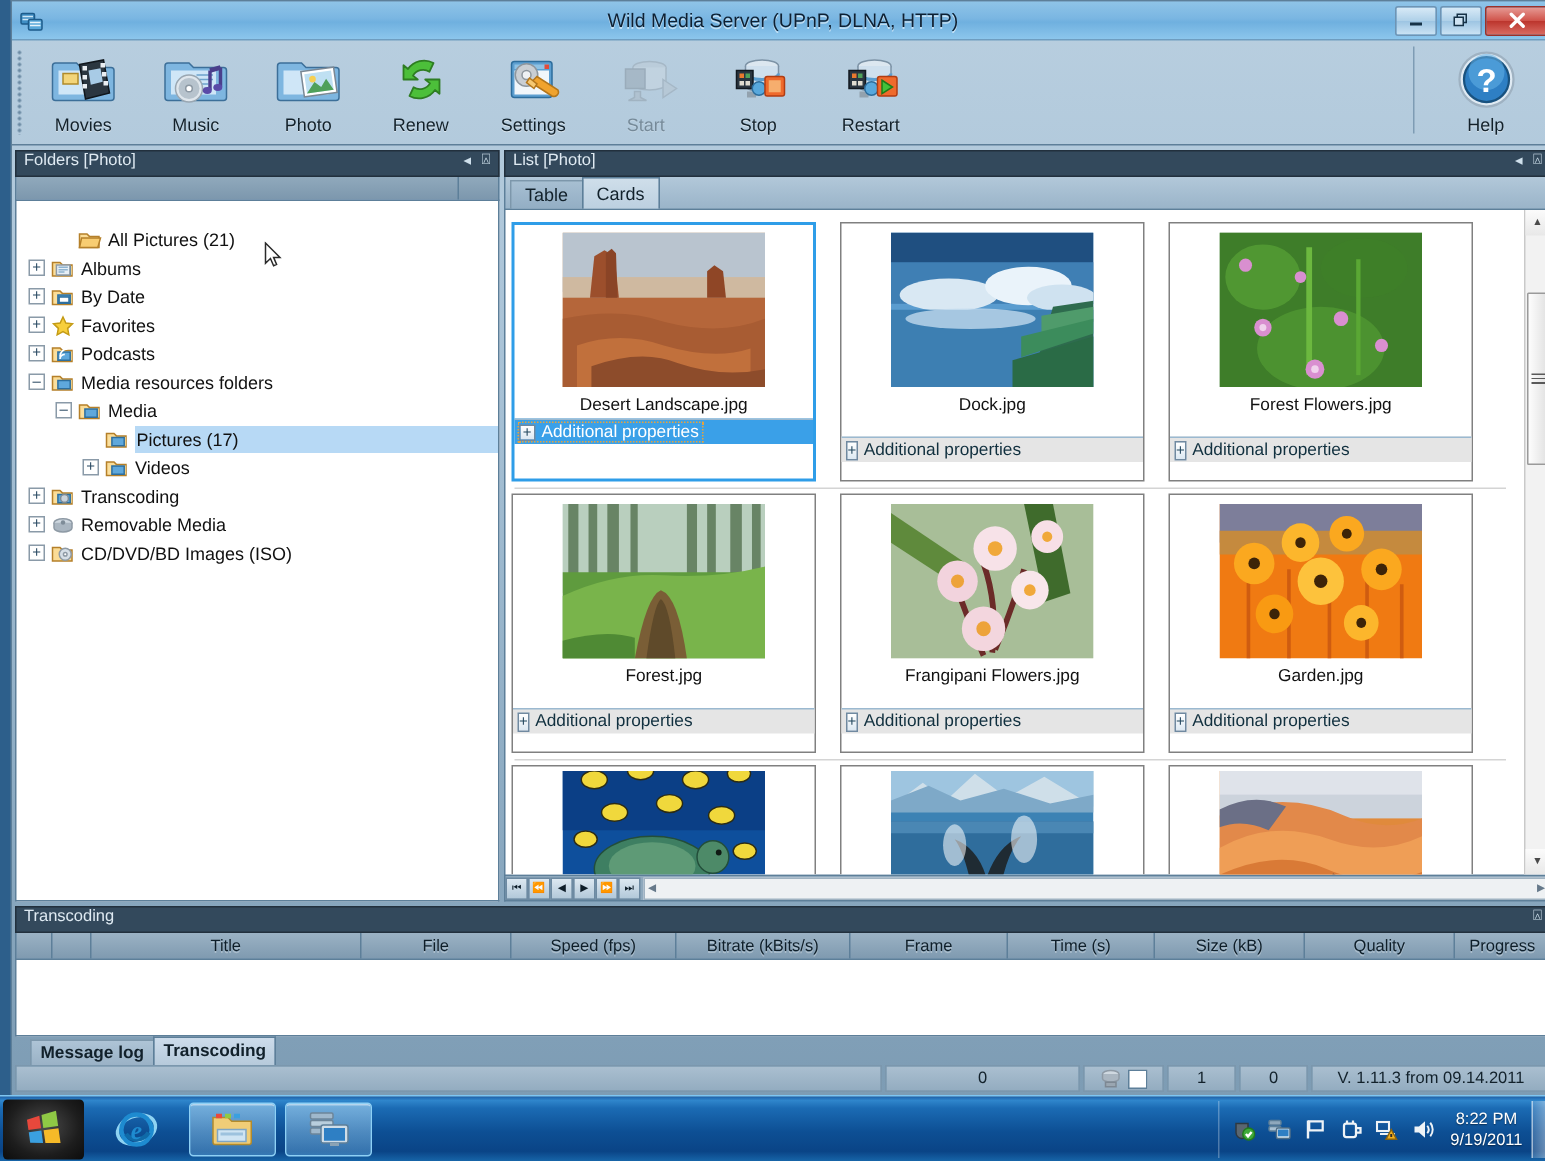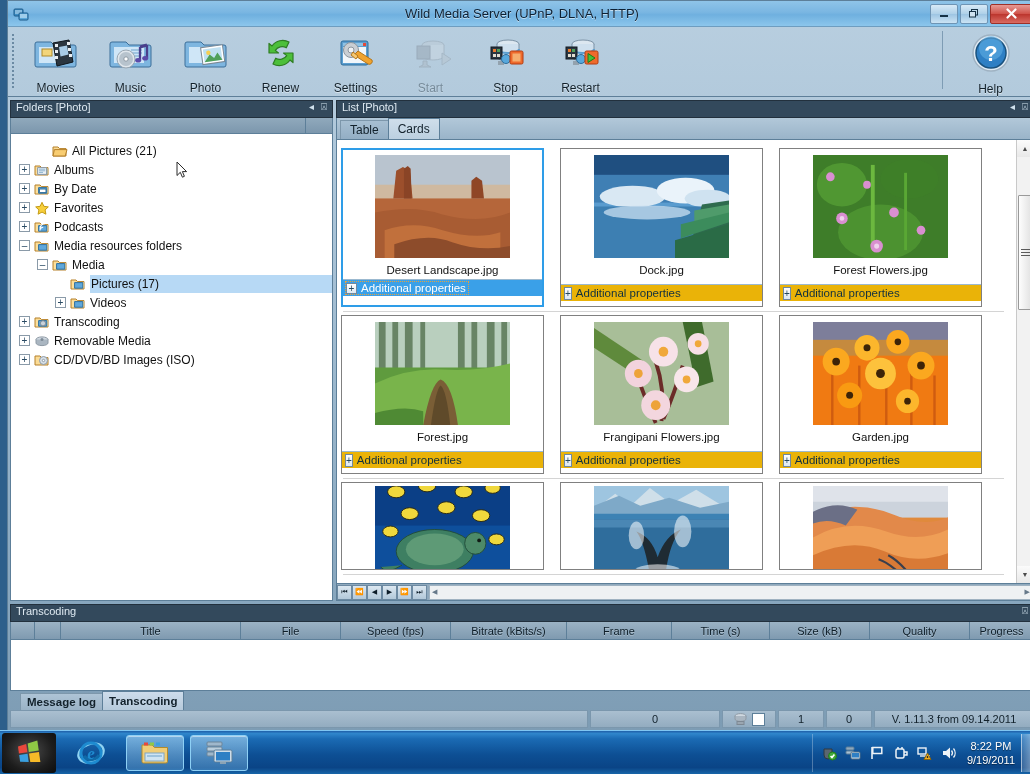--- a/index.html
+++ b/index.html
@@ -63,21 +63,21 @@
     background-image: radial-gradient(circle, #6b8aa3 1px, transparent 1.2px);
     background-size: 4px 4px;
   }
   .tb-item {
     width: 75px; height: 68px;
     display:flex; flex-direction:column; align-items:center; justify-content:flex-start;
     padding-top: 5px;
   }
   .tb-item .ic { height: 42px; display:flex; align-items:center; justify-content:center; }
   .tb-item .lb {
-    font-size: 12px; color:#12212b; margin-top:8px;
+    font-size: 12px; color:#12212b; margin-top:2px;
     text-shadow: 0 1px 0 rgba(255,255,255,.5);
   }
   .tb-item.disabled { opacity:.38; }
   .tb-sep { width:1px; background:#7e9cb4; height:58px; margin:4px 10px 0 10px; }
   .tb-spacer { flex:1; }
 
   
   .bodyrow { flex:1; display:flex; min-height:0; padding: 3px 2px 0 2px; }
 
   .panel-cap {
@@ -94,21 +94,21 @@
   .leftpane { width: 323px; flex:0 0 323px; display:flex; flex-direction:column; min-height:0; }
   .tree-hdrrow {
     height: 16px; flex:0 0 16px; display:flex;
     background: linear-gradient(to bottom,#90a9bc,#7c97ad);
     border:1px solid #5d7f99; border-top:none;
   }
   .tree-hdrrow .c1 { flex:1; border-right:1px solid #5d7f99; }
   .tree-hdrrow .c2 { width:26px; }
   .treebox {
     flex:1; background:#fff; border:1px solid #5d7f99; border-top:none;
-    overflow:hidden; position:relative; padding-top:7px;
+    overflow:hidden; position:relative; padding-top:16px;
   }
   .tnode { height:19px; display:flex; align-items:center; font-size:12px; color:#111; position:relative; }
   .tnode .exp {
     width:11px; height:11px; border:1px solid #8a9aa8; background:#fff;
     font-size:10px; line-height:9px; text-align:center; color:#2a4a63;
     margin-right:3px; flex:0 0 11px; font-family:"Liberation Sans",sans-serif;
   }
   .tnode .exp.none { border:none; background:transparent; }
   .tnode .ico { width:17px; flex:0 0 17px; display:flex; align-items:center; justify-content:center; margin-right:4px;}
   .tnode.sel .lbl { background:#b7d9f5; display:block; flex:1; padding:2px 0 2px 1px; }
@@ -151,23 +151,23 @@
   .thumb {
     height: 109px; display:flex; align-items:center; justify-content:center;
     overflow:hidden;
   }
   .thumb .im { width:135px; height:103px; border:0; }
   .cardname {
     height:18px; display:flex; align-items:center; justify-content:center;
     font-size:11.5px; color:#111; background:#fff;
   }
   .addprops {
-    height:17px; background:#eab308; border-top:1px solid #9bb9d0;
+    height:17px; background:#e5e5e5; border-top:1px solid #9bb9d0;
     display:flex; align-items:center; padding-left:3px; font-size:11.5px; color:#11303f;
-    margin:5px -3px;
+    margin:12px -3px;
   }
   .card.selected .addprops { margin:0 -2px; background:#3aa0e8; color:#fff; }
   .card.selected .addprops .apwrap { outline:1px dotted #e8a33c; display:flex; align-items:center; padding:0 2px 0 0;}
   .plusbox {
     width:11px; height:11px; border:1px solid #7089a0; background:linear-gradient(to bottom,#fff,#dce8f2);
     font-size:10px; line-height:9px; text-align:center; color:#24485f; margin-right:4px; flex:0 0 11px;
   }
   .vscroll {
     width:17px; flex:0 0 17px; background:#f2f2f2; border-left:1px solid #c9c9c9;
     display:flex; flex-direction:column;

